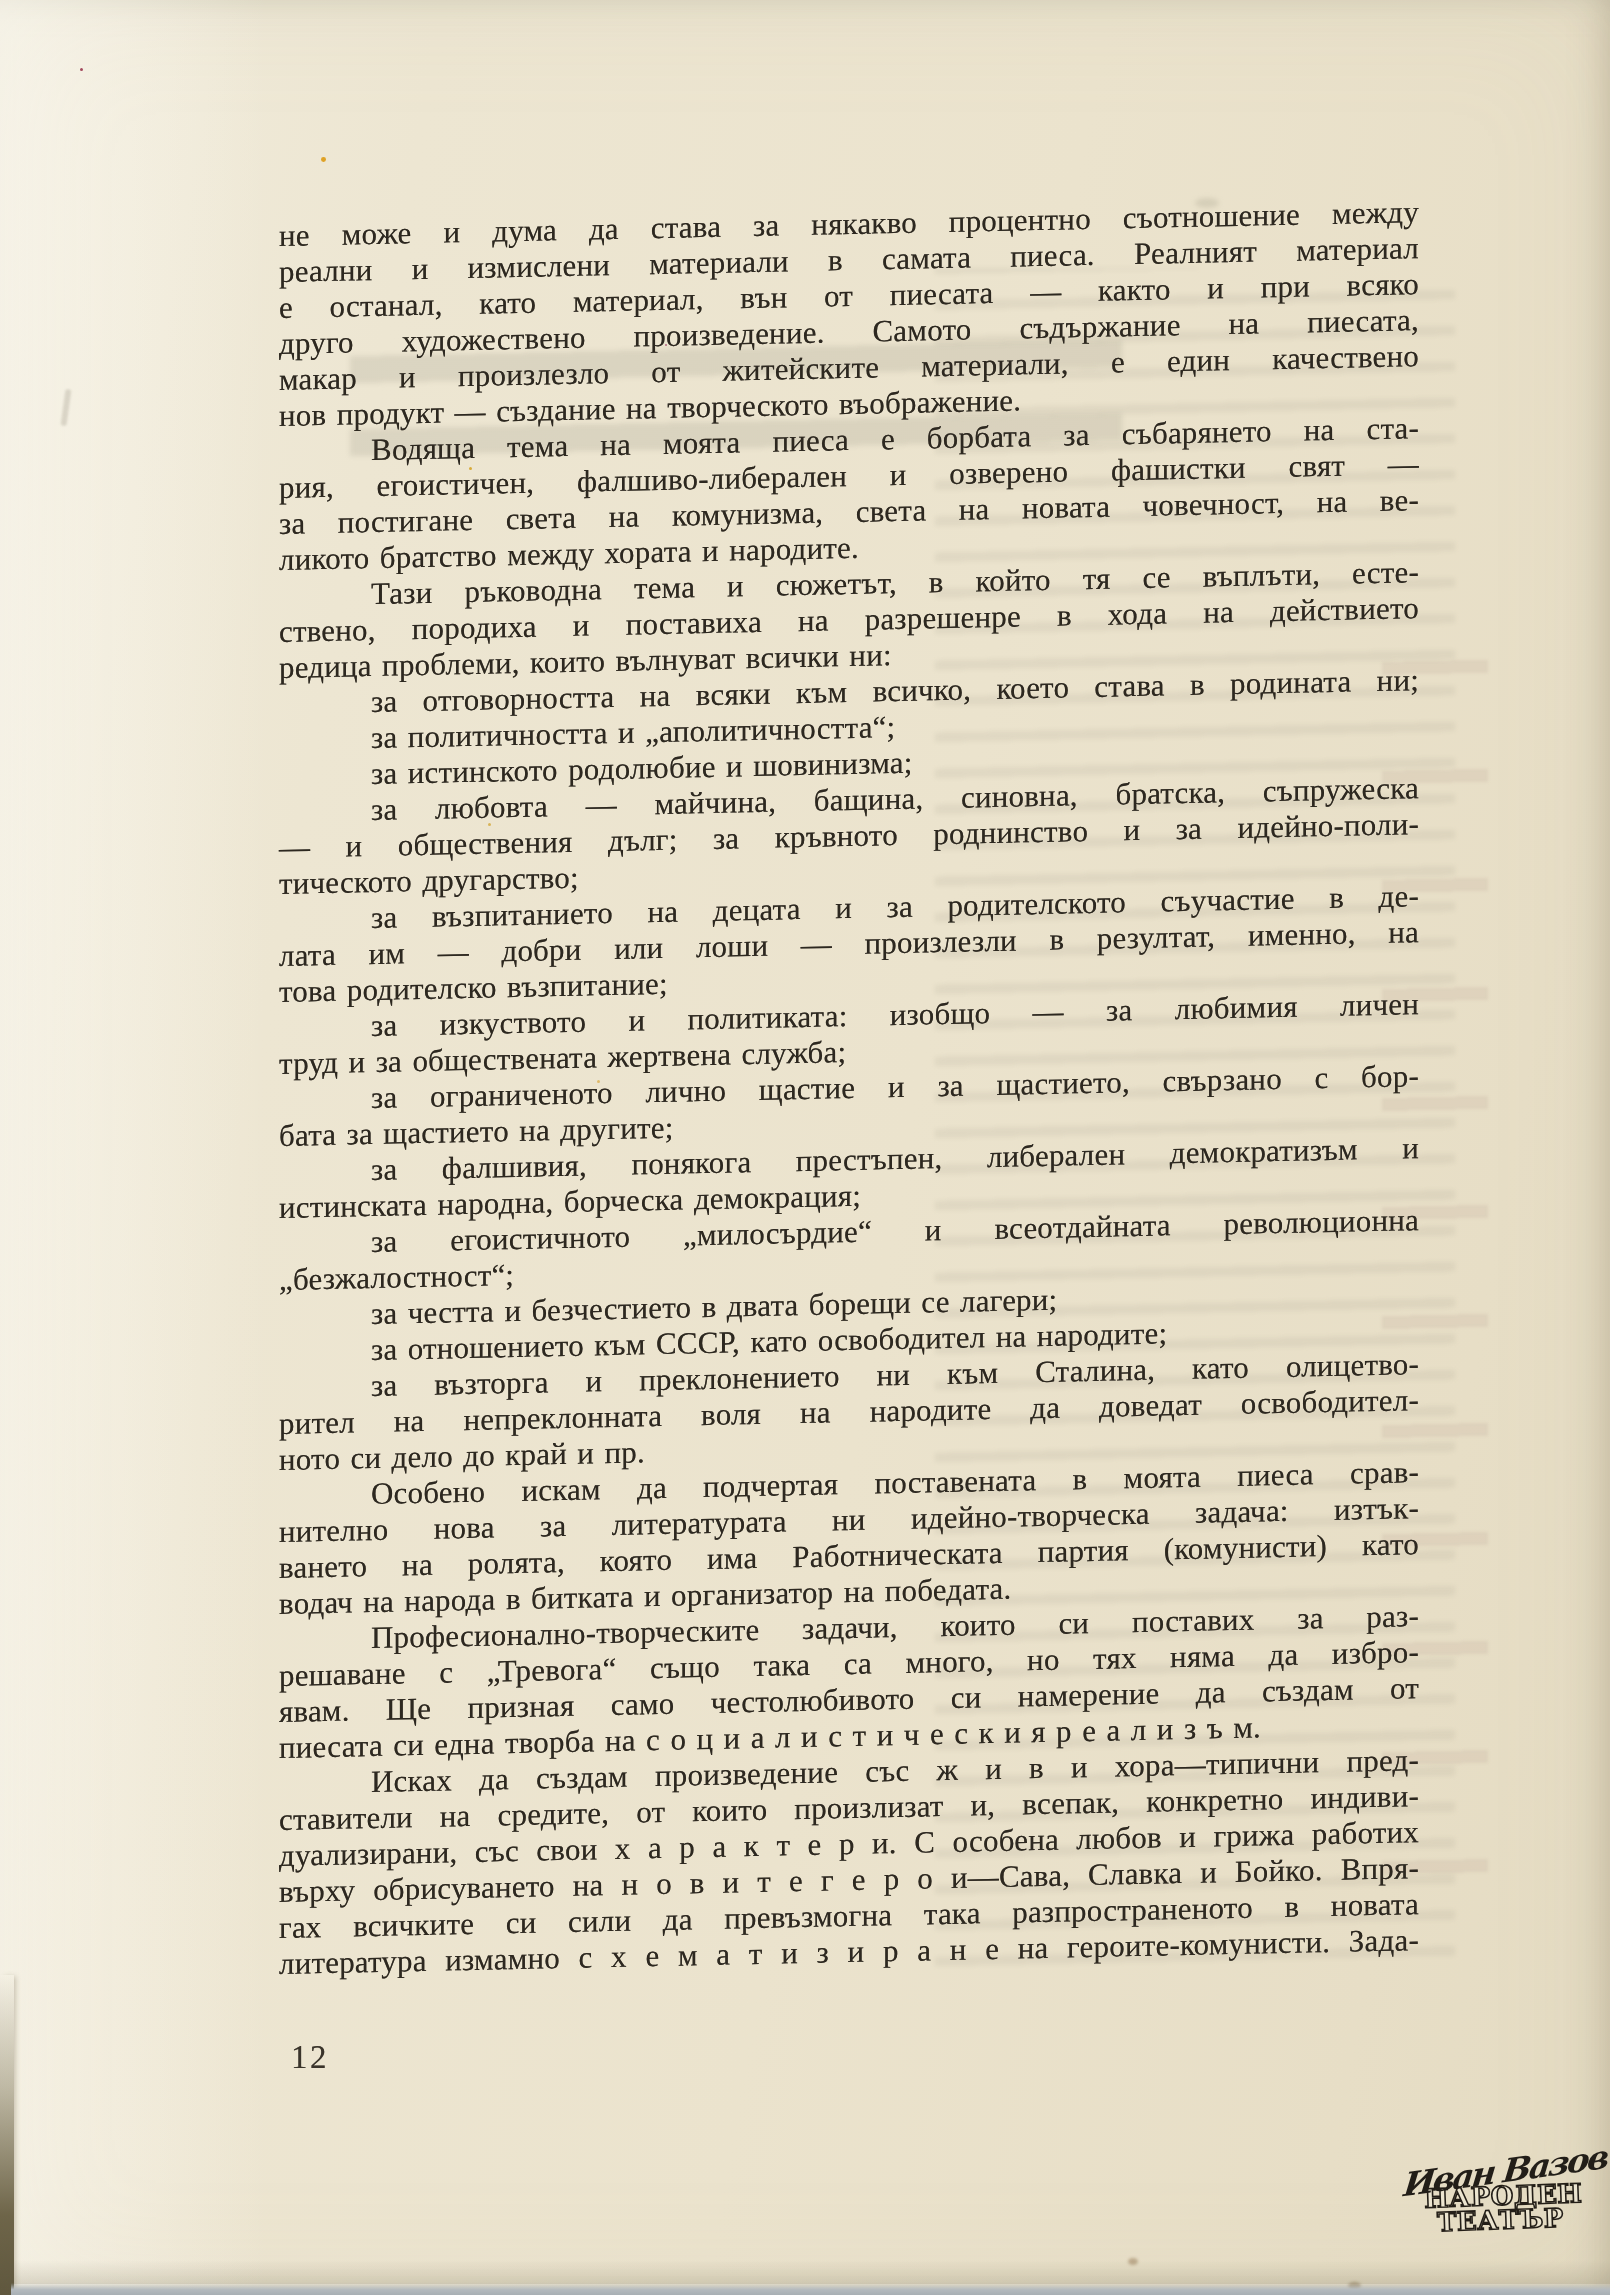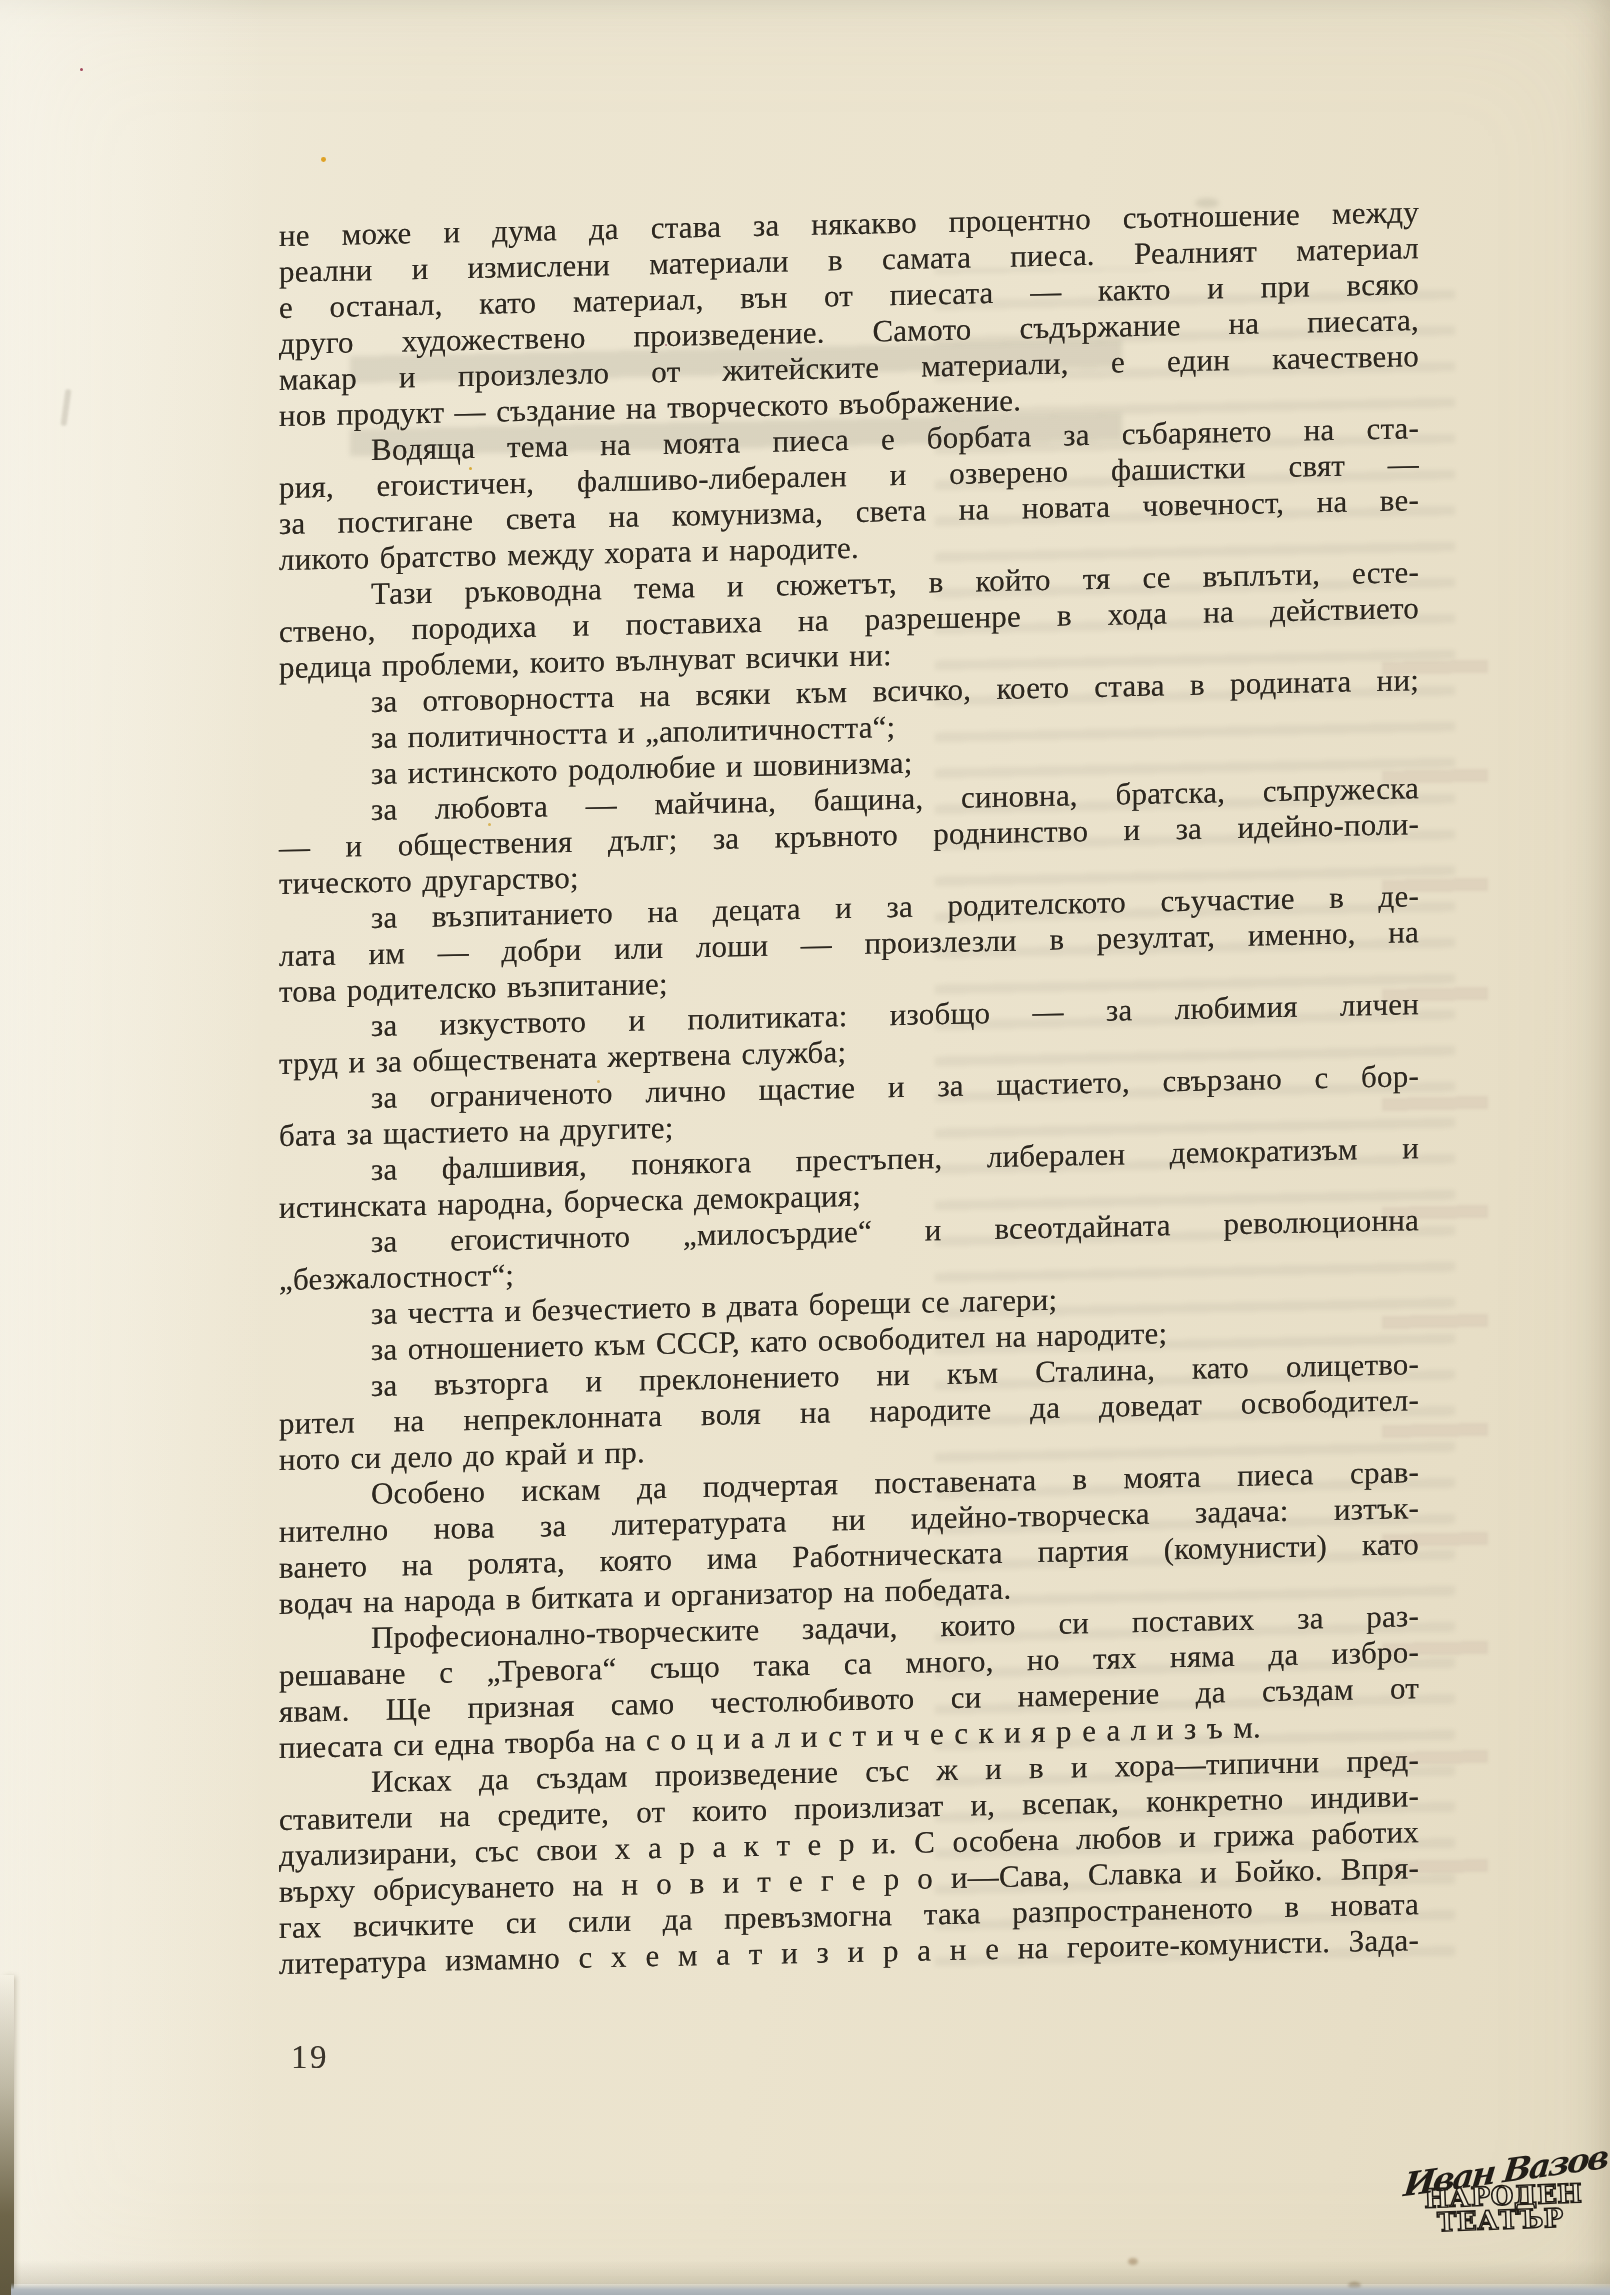--- a/index.html
+++ b/index.html
@@ -121,21 +121,21 @@
       <div class="line j">явам. Ще призная само честолюбивото си намерение да създам от</div>
       <div class="line">пиесата си една творба на с о ц и а л и с т и ч е с к и я  р е а л и з ъ м.</div>
       <div class="line j ind">Исках да създам произведение със ж и в и хора—типични пред-</div>
       <div class="line j">ставители на средите, от които произлизат и, всепак, конкретно индиви-</div>
       <div class="line j">дуализирани, със свои х а р а к т е р и. С особена любов и грижа работих</div>
       <div class="line j">върху обрисуването на н о в и т е  г е р о и—Сава, Славка и Бойко. Впря-</div>
       <div class="line j">гах всичките си сили да превъзмогна така разпространеното в новата</div>
       <div class="line j">литература измамно с х е м а т и з и р а н е на героите-комунисти. Зада-</div>
     </div>
 
-  <div class="page-number">19</div>
+  <div class="page-number">12</div>
 
   <div class="stamp">
     <div class="stamp-sig">Иван Вазов</div>
     <div class="stamp-word">НАРОДЕН</div>
     <div class="stamp-word">ТЕАТЪР</div>
   </div>
 
   <div class="speck sp1"></div>
   <div class="speck sp2"></div>
   <div class="speck sp3"></div>

